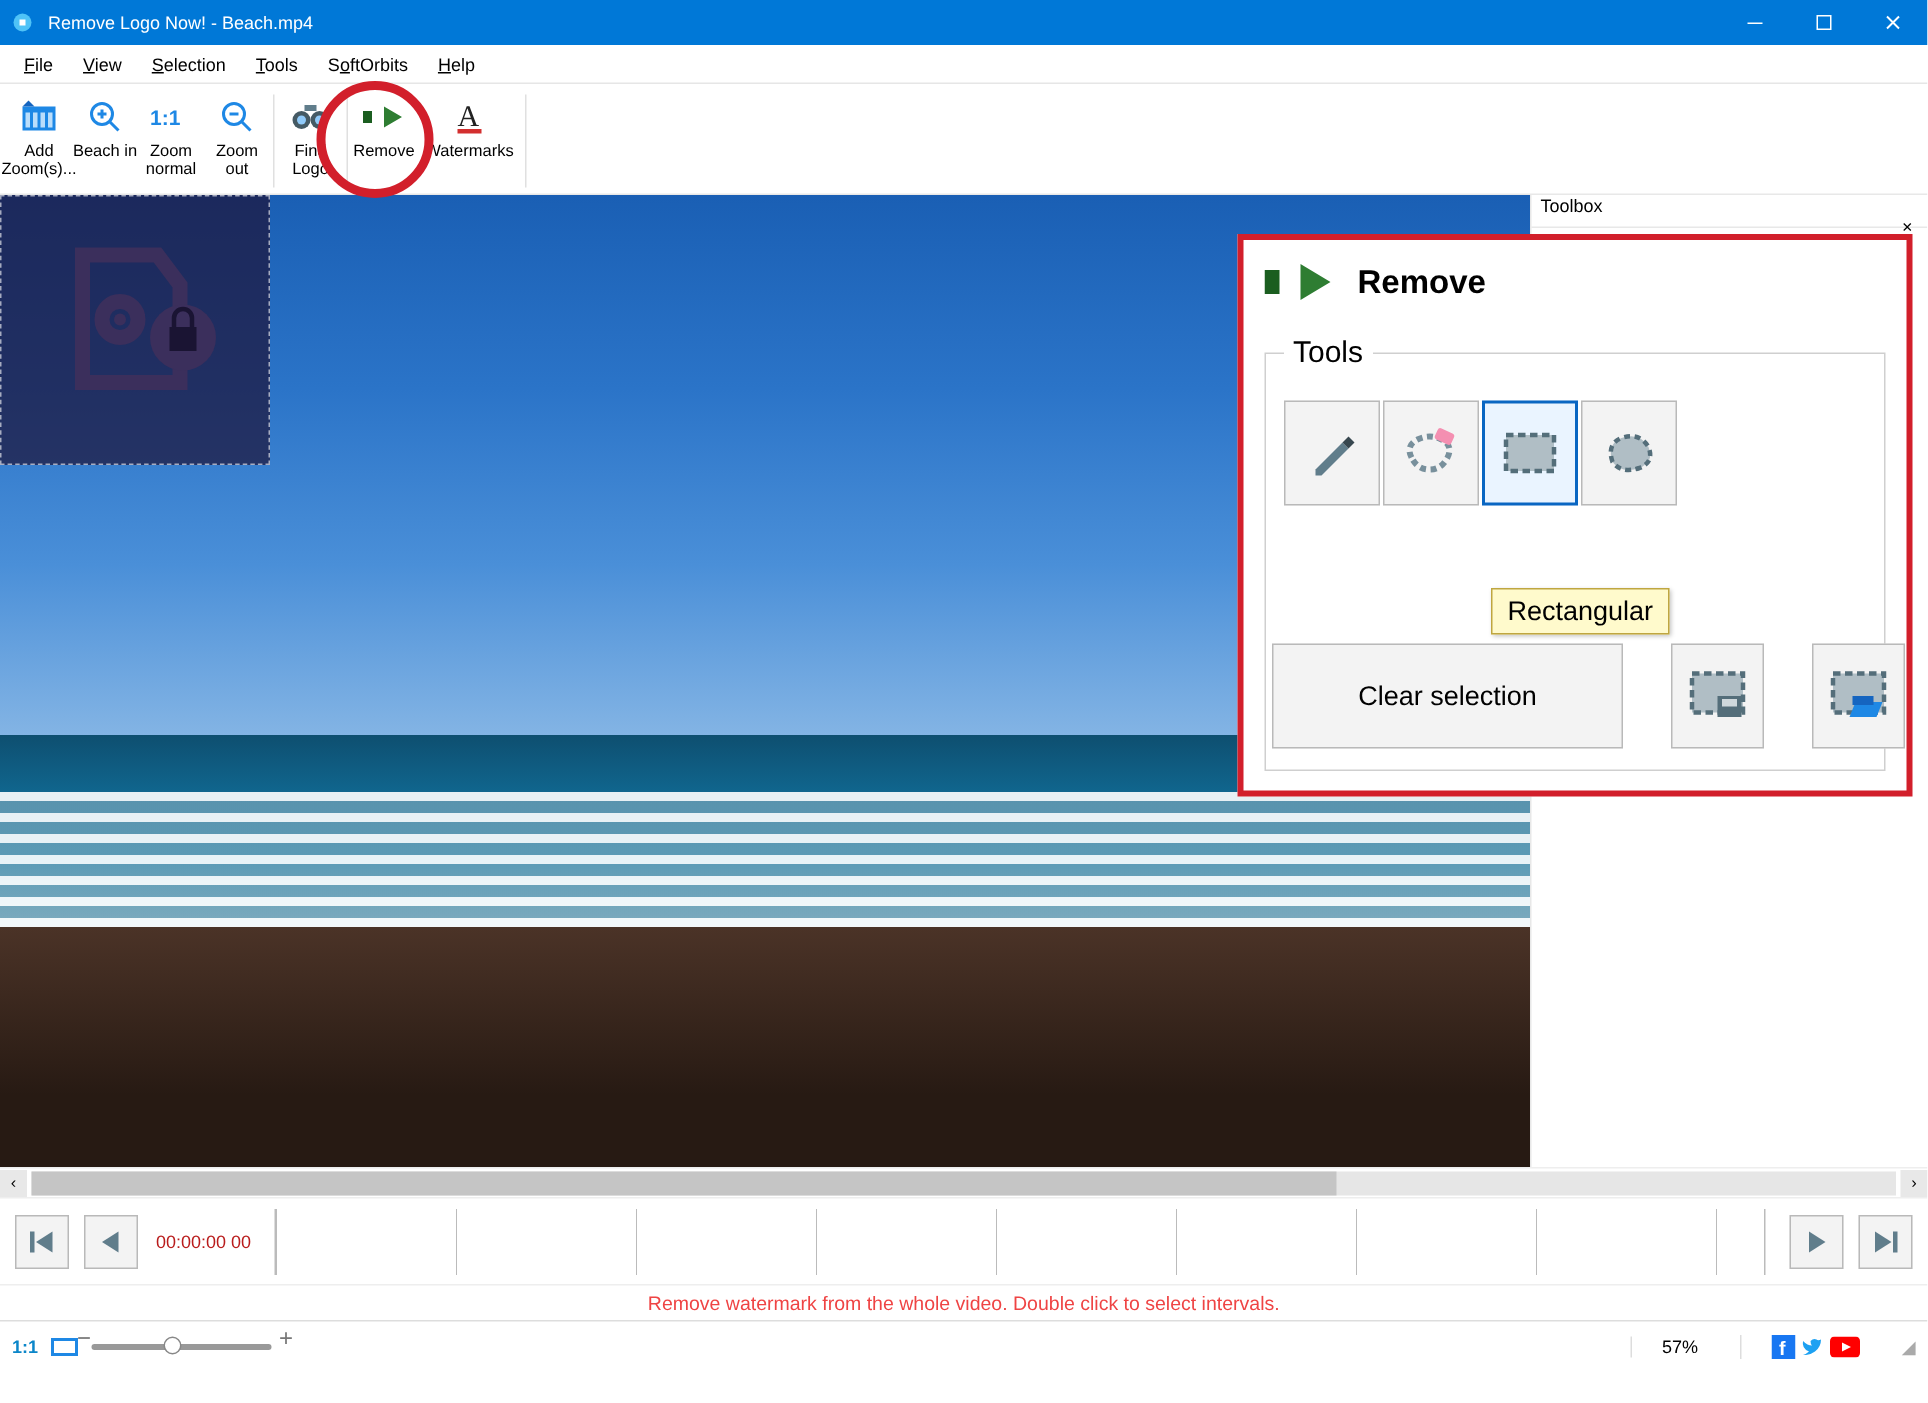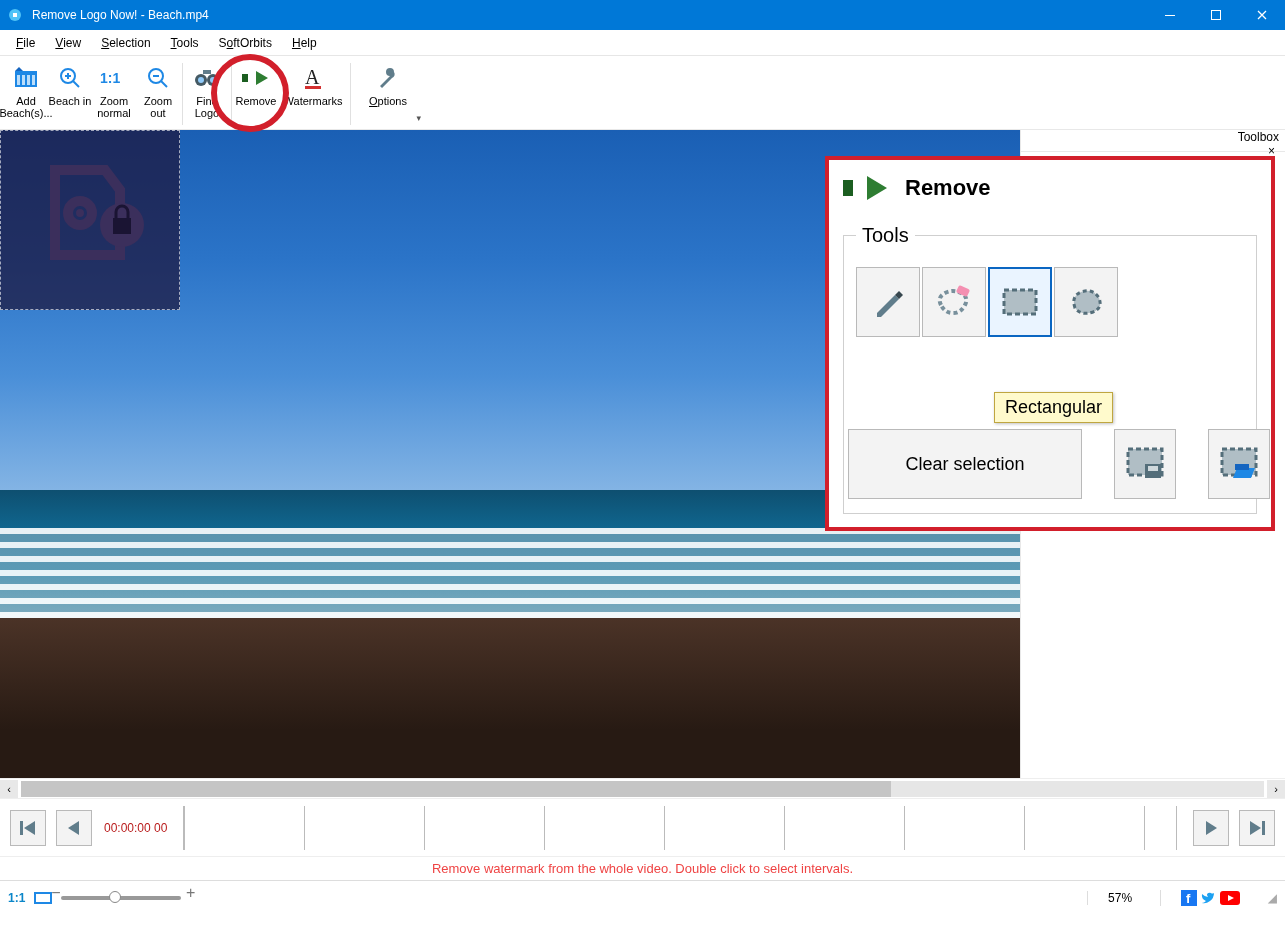--- a/index.html
+++ b/index.html
@@ -93,21 +93,21 @@
   display:flex;align-items:center;justify-content:center;
 }
 
 
 .side {
   width: 265px;
   border-left: 1px solid #e8e8e8;
   background: #fff;
   display:flex; flex-direction:column;
 }
-.side-header { height: 22px; display:flex;align-items:flex-end; padding: 0 6px; font-size:12px; border-bottom: 1px solid #e8e8e8; flex-direction: column;}
+.side-header { height: 22px; display:flex;align-items:flex-start; padding: 0 6px; font-size:12px; border-bottom: 1px solid #e8e8e8; flex-direction: column;}
 .side-header .x { margin-left:auto; padding:0 4px; cursor:default;}
 
 
 .float-panel {
   position: absolute;
   left: 825px; top: 156px;
   width: 450px; height: 375px;
   background: #fff;
   border: 4px solid #d21f2b;
   padding: 10px 14px;
@@ -220,21 +220,21 @@
     <div class="icon-slot">
       <svg width="26" height="26">
           <rect x="2" y="6" width="22" height="16" fill="#1e88e5"></rect>
           <path d="M2 6 L6 2 L10 6" fill="#1565c0"></path>
           <rect x="4" y="10" width="3" height="10" fill="#bbdefb"></rect>
           <rect x="9" y="10" width="3" height="10" fill="#bbdefb"></rect>
           <rect x="14" y="10" width="3" height="10" fill="#bbdefb"></rect>
           <rect x="19" y="10" width="3" height="10" fill="#bbdefb"></rect>
         </svg>
     </div>
-    <span class="tool-caption">Add Beach(s)...</span>
+    <span class="tool-caption">Add Zoom(s)...</span>
   </div>
   <div class="tool-btn">
     <div class="icon-slot">
       <svg width="24" height="24">
           <circle cx="10" cy="10" r="7" fill="none" stroke="#1e88e5" stroke-width="2"></circle>
           <path d="M15 15 L21 21" stroke="#1e88e5" stroke-width="2"></path>
           <path d="M7 10 h6 M10 7 v6" stroke="#1e88e5" stroke-width="2"></path>
         </svg>
     </div>
     <span class="tool-caption">Beach in</span>
@@ -283,30 +283,20 @@
   <div class="tool-btn wide">
     <div class="icon-slot">
       <svg width="20" height="24">
           <text x="2" y="18" font-size="20" font-family="Georgia" fill="#222">A</text>
           <rect x="2" y="20" width="16" height="3" fill="#d32f2f"></rect>
         </svg>
     </div>
     <span class="tool-caption">Watermarks</span>
   </div>
   <div class="sep"></div>
-  <div class="tool-btn wide" style="position:relative;">
-    <div class="icon-slot">
-      <svg width="24" height="24">
-          <path d="M18 6 a4 4 0 1 0 -4 4 L4 20 L6 22 L16 12 a4 4 0 0 0 2 -6 Z" fill="#607d8b"></path>
-        </svg>
-    </div>
-    <span class="tool-caption"><u>O</u>ptions</span>
-    <span class="drop-arrow">▾</span>
-
-  </div>
 </div>
 
 <div class="main">
   <div class="canvas">
     <div class="sky"></div>
     <div class="sea"></div>
     <div class="waves"></div>
     <div class="beach"></div>
     <div class="logo-overlay">
       <svg width="130" height="130">

